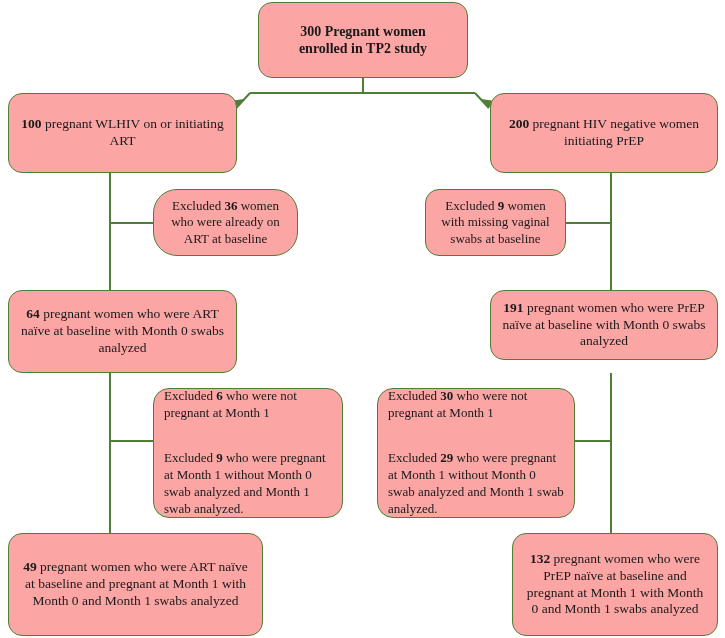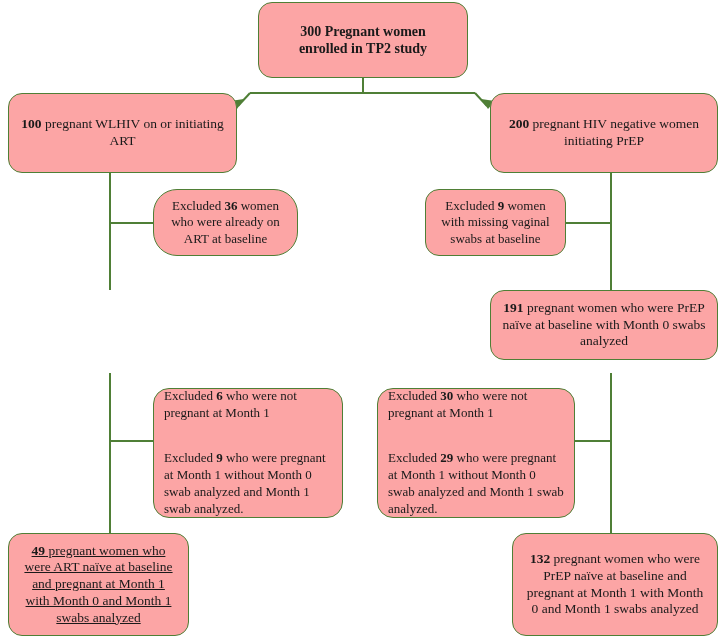--- a/index.html
+++ b/index.html
@@ -129,40 +129,43 @@
   </div>
 
   <div class="node excl" style="left:153px; top:189px; width:145px; height:67px;border-radius:24px;">
     <span class="txt"><span>Excluded </span><b>36</b><span> women who were already on ART at baseline</span></span>
   </div>
 
   <div class="node excl" style="left:425px; top:189px; width:141px; height:67px;justify-content:center;">
     <span class="txt"><span>Excluded </span><b>9</b><span> women with missing vaginal swabs at baseline</span></span>
   </div>
 
+  <div class="node" style="left:8px; top:290px; width:229px; height:83px;">
+    <span class="txt"><b>64</b><span> pregnant women who were ART naïve at baseline with Month 0 swabs analyzed</span></span>
+  </div>
 
   <div class="node" style="left:490px; top:290px; width:228px; height:70px;">
     <span class="txt"><b>191</b><span> pregnant women who were PrEP naïve at baseline with Month 0 swabs analyzed</span></span>
   </div>
 
   <div class="node excl-big leftalign" style="left:153px; top:388px; width:190px; height:130px;">
     <span class="txt">
       <span class="para"><span>Excluded </span><b>6</b><span> who were not pregnant at Month 1</span></span>
       <span class="para"><span>Excluded </span><b>9</b><span> who were pregnant at Month 1 without Month 0 swab analyzed and Month 1 swab analyzed.</span></span>
     </span>
   </div>
 
   <div class="node excl-big leftalign" style="left:377px; top:388px; width:198px; height:130px;">
     <span class="txt">
       <span class="para"><span>Excluded </span><b>30</b><span> who were not pregnant at Month 1</span></span>
       <span class="para"><span>Excluded </span><b>29</b><span> who were pregnant at Month 1 without Month 0 swab analyzed and Month 1 swab analyzed.</span></span>
     </span>
   </div>
 
-  <div class="node" style="left:8px; top:533px; width:181px; height:103px;text-decoration:underline;">
+  <div class="node" style="left:8px; top:533px; width:255px; height:103px;">
     <span class="txt"><b>49</b><span> pregnant women who were ART naïve at baseline and pregnant at Month 1 with Month 0 and Month 1 swabs analyzed</span></span>
   </div>
 
   <div class="node" style="left:512px; top:533px; width:206px; height:103px;justify-content:flex-end;">
     <span class="txt"><b>132</b><span> pregnant women who were PrEP naïve at baseline and pregnant at Month 1 with Month 0 and Month 1 swabs analyzed</span></span>
   </div>
 
 </div>
 
 </body></html>

